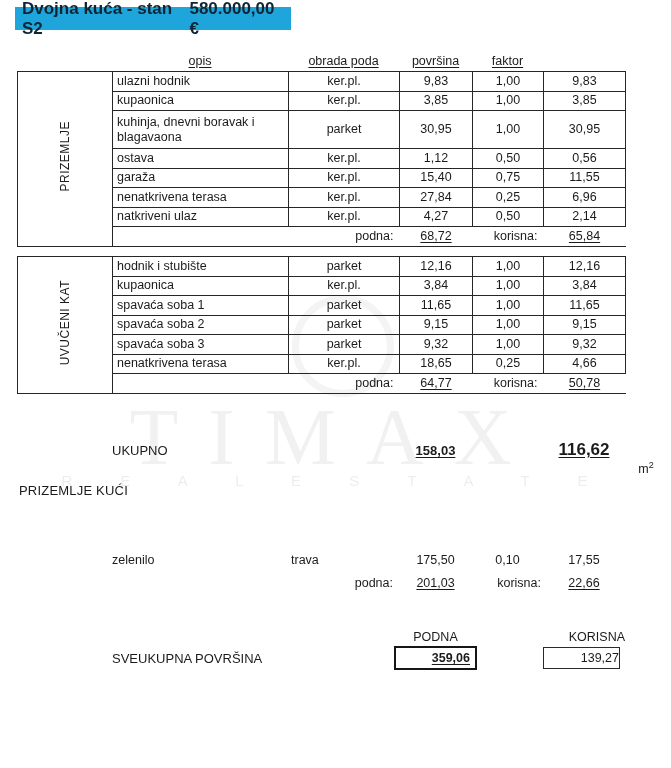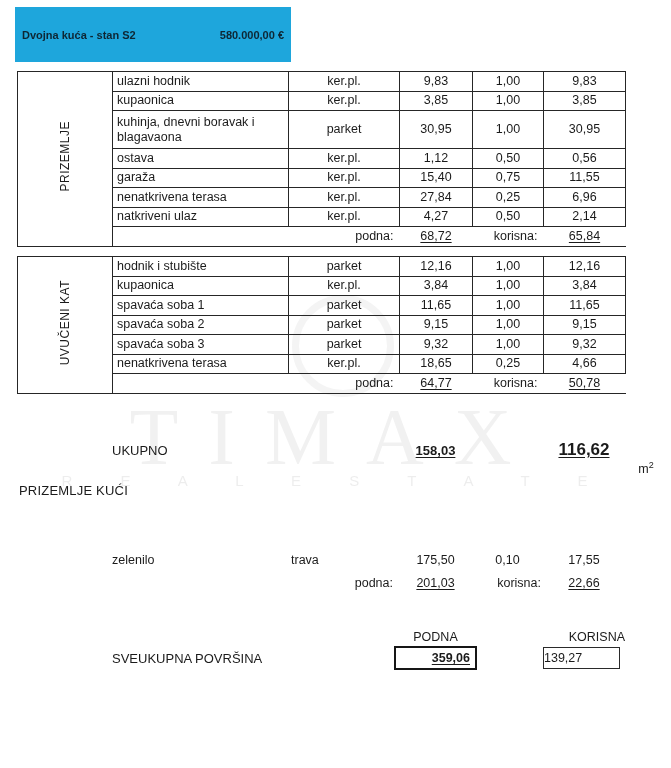--- a/index.html
+++ b/index.html
@@ -9,21 +9,21 @@
   }
   
   .wm{position:absolute;left:0;width:671px;text-align:center;pointer-events:none;z-index:0;}
   .wm-title{top:392px;font-family:"Liberation Serif",serif;font-size:80px;letter-spacing:30px;color:rgba(50,50,55,0.07);}
   .wm-sub{top:472px;font-size:15px;letter-spacing:22px;color:rgba(50,50,55,0.09);}
   .wm-circle{position:absolute;top:295px;left:292px;width:88px;height:88px;border:7px solid rgba(50,50,55,0.055);border-radius:50%;z-index:0;}
   
   .header-bar{
     position:absolute;top:7px;left:15px;width:262px;height:23px;z-index:2;
     background:#1ea6dc;color:#0e2633;display:flex;align-items:center;justify-content:space-between;
-    padding:16px 7px;font-size:11px;font-weight:bold;
+    padding:0 7px;font-size:17px;font-weight:bold;
   }
   
   .grid-cols{
     position:absolute;left:17px;z-index:1;display:grid;
     grid-template-columns:95px 176px 111px 73px 71px 82px 42px;
     align-items:center;font-size:12.5px;
   }
   .c2{grid-column:2;} .c3{grid-column:3;} .c4{grid-column:4;} .c5{grid-column:5;} .c6{grid-column:6;} .c7{grid-column:7;margin-top:36px;}
   .tc{text-align:center;} .tr{text-align:right;} .tl{text-align:left;}
   .u{text-decoration:underline;text-underline-offset:2px;}
@@ -60,37 +60,43 @@
   .totals{position:absolute;top:630px;left:0;width:671px;height:60px;z-index:1;font-size:12.5px;}
   .tot-sveukupna{position:absolute;left:112px;top:21px;font-size:13px;}
   .tot-podna-label{position:absolute;left:396px;top:0;width:79px;text-align:center;}
   .tot-korisna-label{position:absolute;left:543px;top:0;width:82px;text-align:right;}
   .tot-podna-box{
     position:absolute;left:394px;top:16px;width:74px;height:20px;
     border:2.6px solid #161616;text-align:right;padding-right:5px;line-height:20px;
   }
   .tot-korisna-box{
     position:absolute;left:543px;top:17px;width:75px;height:20px;
-    border:1.4px solid #2a2a2a;text-align:left;line-height:20px;
+    border:1.4px solid #2a2a2a;text-align:right;line-height:20px;
   }
 </style>
 </head>
 <body>
 
 <div id="page">
 
   <div class="wm wm-title">TIMAX</div>
   <div class="wm wm-sub">R E A L     E S T A T E</div>
   <div class="wm-circle"></div>
 
   <div class="header-bar" style="background: rgb(30, 166, 220); color: rgb(14, 38, 51);">
     <span>Dvojna kuća - stan S2</span>
     <span>580.000,00 €</span>
   </div>
 
+  <div class="grid-cols col-headers">
+    <span class="c2 tc">opis</span>
+    <span class="c3 tc">obrada poda</span>
+    <span class="c4 tc">površina</span>
+    <span class="c5 tc">faktor</span>
+  </div>
 
   <table class="sec-table" id="table-prizemlje">
     <colgroup>
         <col style="width:95px">
         <col style="width:176px">
         <col style="width:111px">
         <col style="width:73px">
         <col style="width:71px">
         <col style="width:82px">
       </colgroup>

